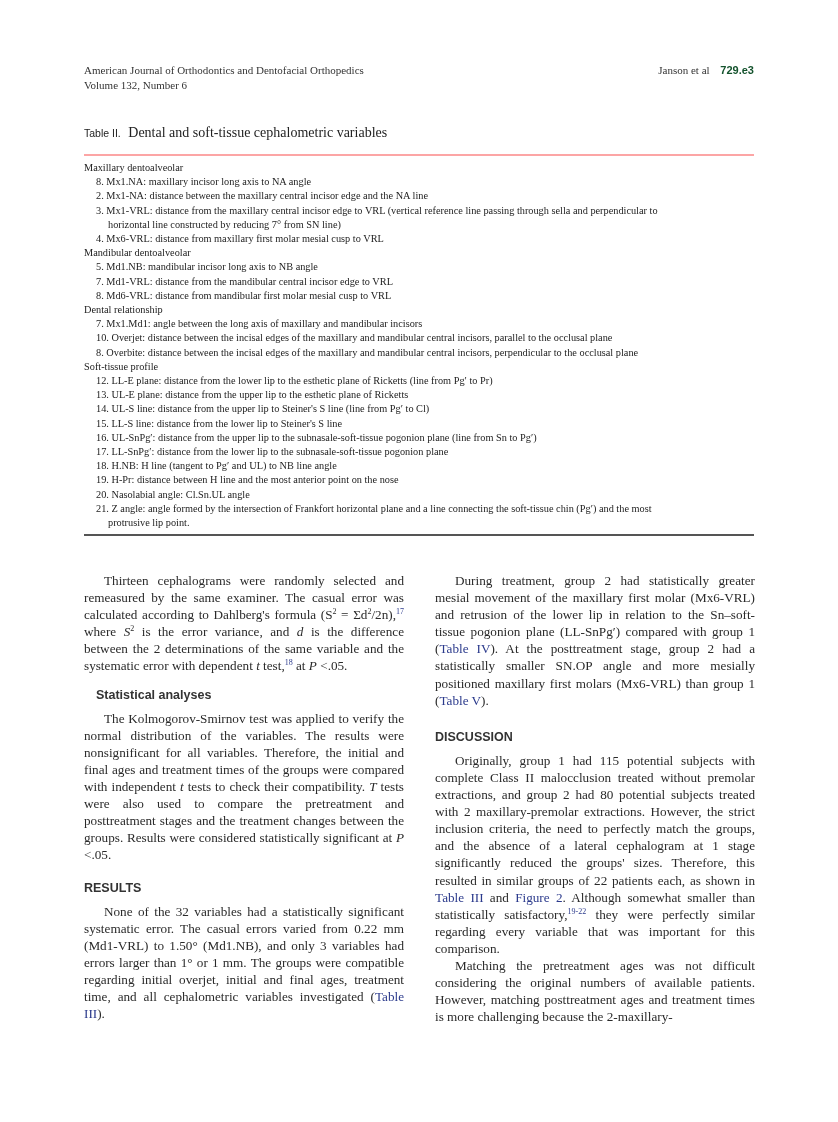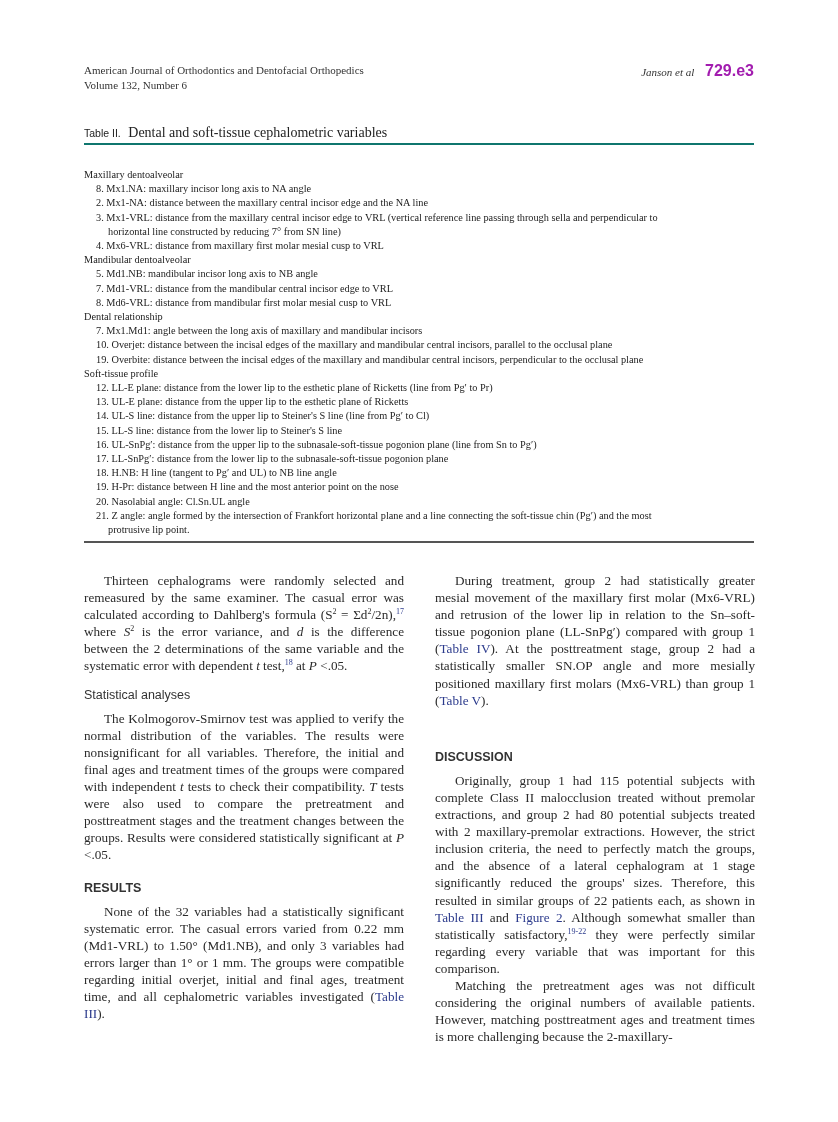--- a/index.html
+++ b/index.html
@@ -1,31 +1,31 @@
 <!DOCTYPE html>
 <html><head>
 <meta charset="utf-8">
 <style>
   html, body { margin:0; padding:0; background:#ffffff; }
   body { width:838px; height:1122px; position:relative; overflow:hidden; color:#222; font-family:"Liberation Serif", serif; }
   .hdr-left { position:absolute; left:84px; top:63px; font-size:11px; line-height:15px; color:#333; }
   .hdr-right { position:absolute; right:84px; top:63px; font-size:11px; line-height:15px; }
-  .hdr-right .auth { font-style:italic; color:#333; margin-right:8px; }
-  .hdr-right .pg { font-family:"Liberation Sans", sans-serif; font-weight:bold; font-size:16px; color:#a21caf; }
+  .hdr-right .auth { color:#333; margin-right:8px; }
+  .hdr-right .pg { font-family:"Liberation Sans", sans-serif; font-weight:bold; font-size:11px; color:#14532d; }
   .tbl { position:absolute; left:84px; width:670px; top:124px; }
-  .tbl-title { font-size:14px; line-height:18px; padding-bottom:1px; border-bottom:2px solid #0f766e; }
+  .tbl-title { font-size:14px; line-height:18px; padding-bottom:12px; border-bottom:2px solid #fca5a5; }
   .tbl-title .lbl { font-family:"Liberation Sans", sans-serif; font-size:10.5px; margin-right:4px; }
-  .tbl-body { padding-top:23px; font-size:10.3px; line-height:14.2px; border-bottom:2px solid #555; padding-bottom:4px; }
+  .tbl-body { padding-top:5px; font-size:10.3px; line-height:14.2px; border-bottom:2px solid #555; padding-bottom:4px; }
   .grp { }
   .item { padding-left:12px; text-indent:0; }
   .col { position:absolute; width:320px; font-size:13.2px; line-height:17.1px; text-align:justify; color:#2a2a2a; }
   .col-left { left:84px; top:572px; }
   .col-right { left:435px; top:572px; }
   .col p { margin:0; text-indent:20px;font-family:Liberation Serif, serif; }
-  .sh { font-family:"Liberation Sans", sans-serif; font-size:12.5px; font-weight:normal; color:#333; margin:12px 0 6px 0; text-indent:0 !important; }
+  .sh { font-family:"Liberation Sans", sans-serif; font-size:12.5px; font-weight:bold; color:#333; margin:12px 0 6px 12px; text-indent:0 !important; }
   .sh-up { font-family:"Liberation Sans", sans-serif; font-size:12.5px; font-weight:bold; color:#333; margin:16px 0 6px 0; }
   sup { font-size:8px; line-height:0; }
   .lnk { color:#2b3a8c; }
   i { font-style:italic; }
 </style>
 </head>
 <body>
 
 <div class="hdr-left">
   <div>American Journal of Orthodontics and Dentofacial Orthopedics</div>
@@ -50,21 +50,21 @@
     <div class="item">4. Mx6-VRL: distance from maxillary first molar mesial cusp to VRL</div>
 
     <div class="grp">Mandibular dentoalveolar</div>
     <div class="item">5. Md1.NB: mandibular incisor long axis to NB angle</div>
     <div class="item">7. Md1-VRL: distance from the mandibular central incisor edge to VRL</div>
     <div class="item">8. Md6-VRL: distance from mandibular first molar mesial cusp to VRL</div>
 
     <div class="grp">Dental relationship</div>
     <div class="item">7. Mx1.Md1: angle between the long axis of maxillary and mandibular incisors</div>
     <div class="item">10. Overjet: distance between the incisal edges of the maxillary and mandibular central incisors, parallel to the occlusal plane</div>
-    <div class="item">19. Overbite: distance between the incisal edges of the maxillary and mandibular central incisors, perpendicular to the occlusal plane</div>
+    <div class="item">8. Overbite: distance between the incisal edges of the maxillary and mandibular central incisors, perpendicular to the occlusal plane</div>
 
     <div class="grp">Soft-tissue profile</div>
     <div class="item">12. LL-E plane: distance from the lower lip to the esthetic plane of Ricketts (line from Pg′ to Pr)</div>
     <div class="item">13. UL-E plane: distance from the upper lip to the esthetic plane of Ricketts</div>
     <div class="item">14. UL-S line: distance from the upper lip to Steiner's S line (line from Pg′ to Cl)</div>
     <div class="item">15. LL-S line: distance from the lower lip to Steiner's S line</div>
     <div class="item">16. UL-SnPg′: distance from the upper lip to the subnasale-soft-tissue pogonion plane (line from Sn to Pg′)</div>
     <div class="item">17. LL-SnPg′: distance from the lower lip to the subnasale-soft-tissue pogonion plane</div>
     <div class="item">18. H.NB: H line (tangent to Pg′ and UL) to NB line angle</div>
     <div class="item">19. H-Pr: distance between H line and the most anterior point on the nose</div>
@@ -82,18 +82,18 @@
   <p><span>The Kolmogorov-Smirnov test was applied to verify the normal distribution of the variables. The results were nonsignificant for all variables. Therefore, the initial and final ages and treatment times of the groups were compared with independent </span><i>t</i><span> tests to check their compatibility. </span><i>T</i><span> tests were also used to compare the pretreatment and posttreatment stages and the treatment changes between the groups. Results were considered statistically significant at </span><i>P</i><span> &lt;.05.</span></p>
 
   <div class="sh-up">RESULTS</div>
 
   <p><span>None of the 32 variables had a statistically significant systematic error. The casual errors varied from 0.22 mm (Md1-VRL) to 1.50° (Md1.NB), and only 3 variables had errors larger than 1° or 1 mm. The groups were compatible regarding initial overjet, initial and final ages, treatment time, and all cephalometric variables investigated (</span><span class="lnk">Table III</span><span>).</span></p>
 </div>
 
 <div class="col col-right">
   <p><span>During treatment, group 2 had statistically greater mesial movement of the maxillary first molar (Mx6-VRL) and retrusion of the lower lip in relation to the Sn–soft-tissue pogonion plane (LL-SnPg′) compared with group 1 (</span><span class="lnk">Table IV</span><span>). At the posttreatment stage, group 2 had a statistically smaller SN.OP angle and more mesially positioned maxillary first molars (Mx6-VRL) than group 1 (</span><span class="lnk">Table V</span><span>).</span></p>
 
-  <div class="sh-up" style="margin-top:40px">DISCUSSION</div>
+  <div class="sh-up" style="margin-top:20px">DISCUSSION</div>
 
   <p><span>Originally, group 1 had 115 potential subjects with complete Class II malocclusion treated without premolar extractions, and group 2 had 80 potential subjects treated with 2 maxillary-premolar extractions. However, the strict inclusion criteria, the need to perfectly match the groups, and the absence of a lateral cephalogram at 1 stage significantly reduced the groups' sizes. Therefore, this resulted in similar groups of 22 patients each, as shown in </span><span class="lnk">Table III</span><span> and </span><span class="lnk">Figure 2</span><span>. Although somewhat smaller than statistically satisfactory,</span><sup class="lnk">19-22</sup><span> they were perfectly similar regarding every variable that was important for this comparison.</span></p>
 
   <p>Matching the pretreatment ages was not difficult considering the original numbers of available patients. However, matching posttreatment ages and treatment times is more challenging because the 2-maxillary-</p>
 </div>
 
 </body></html>

